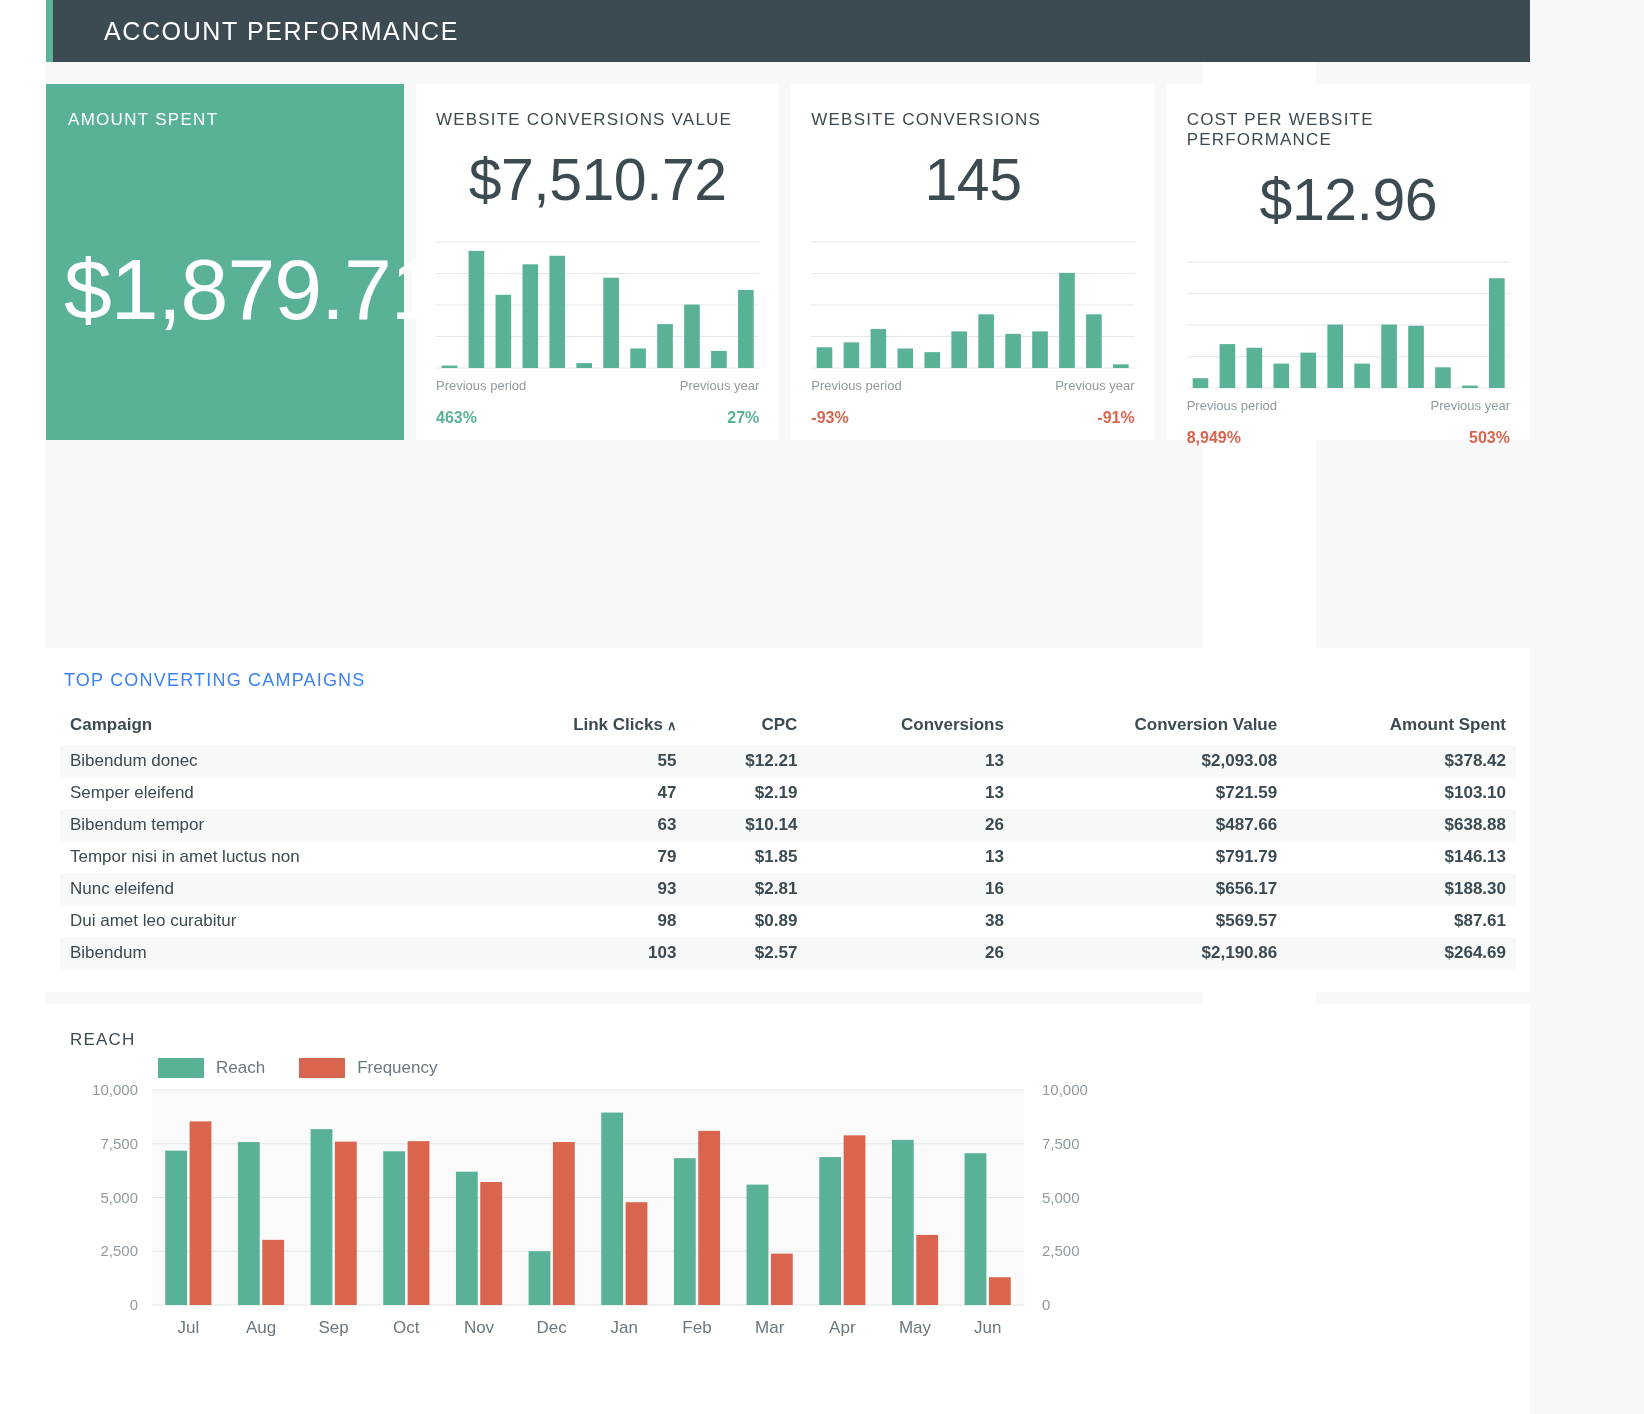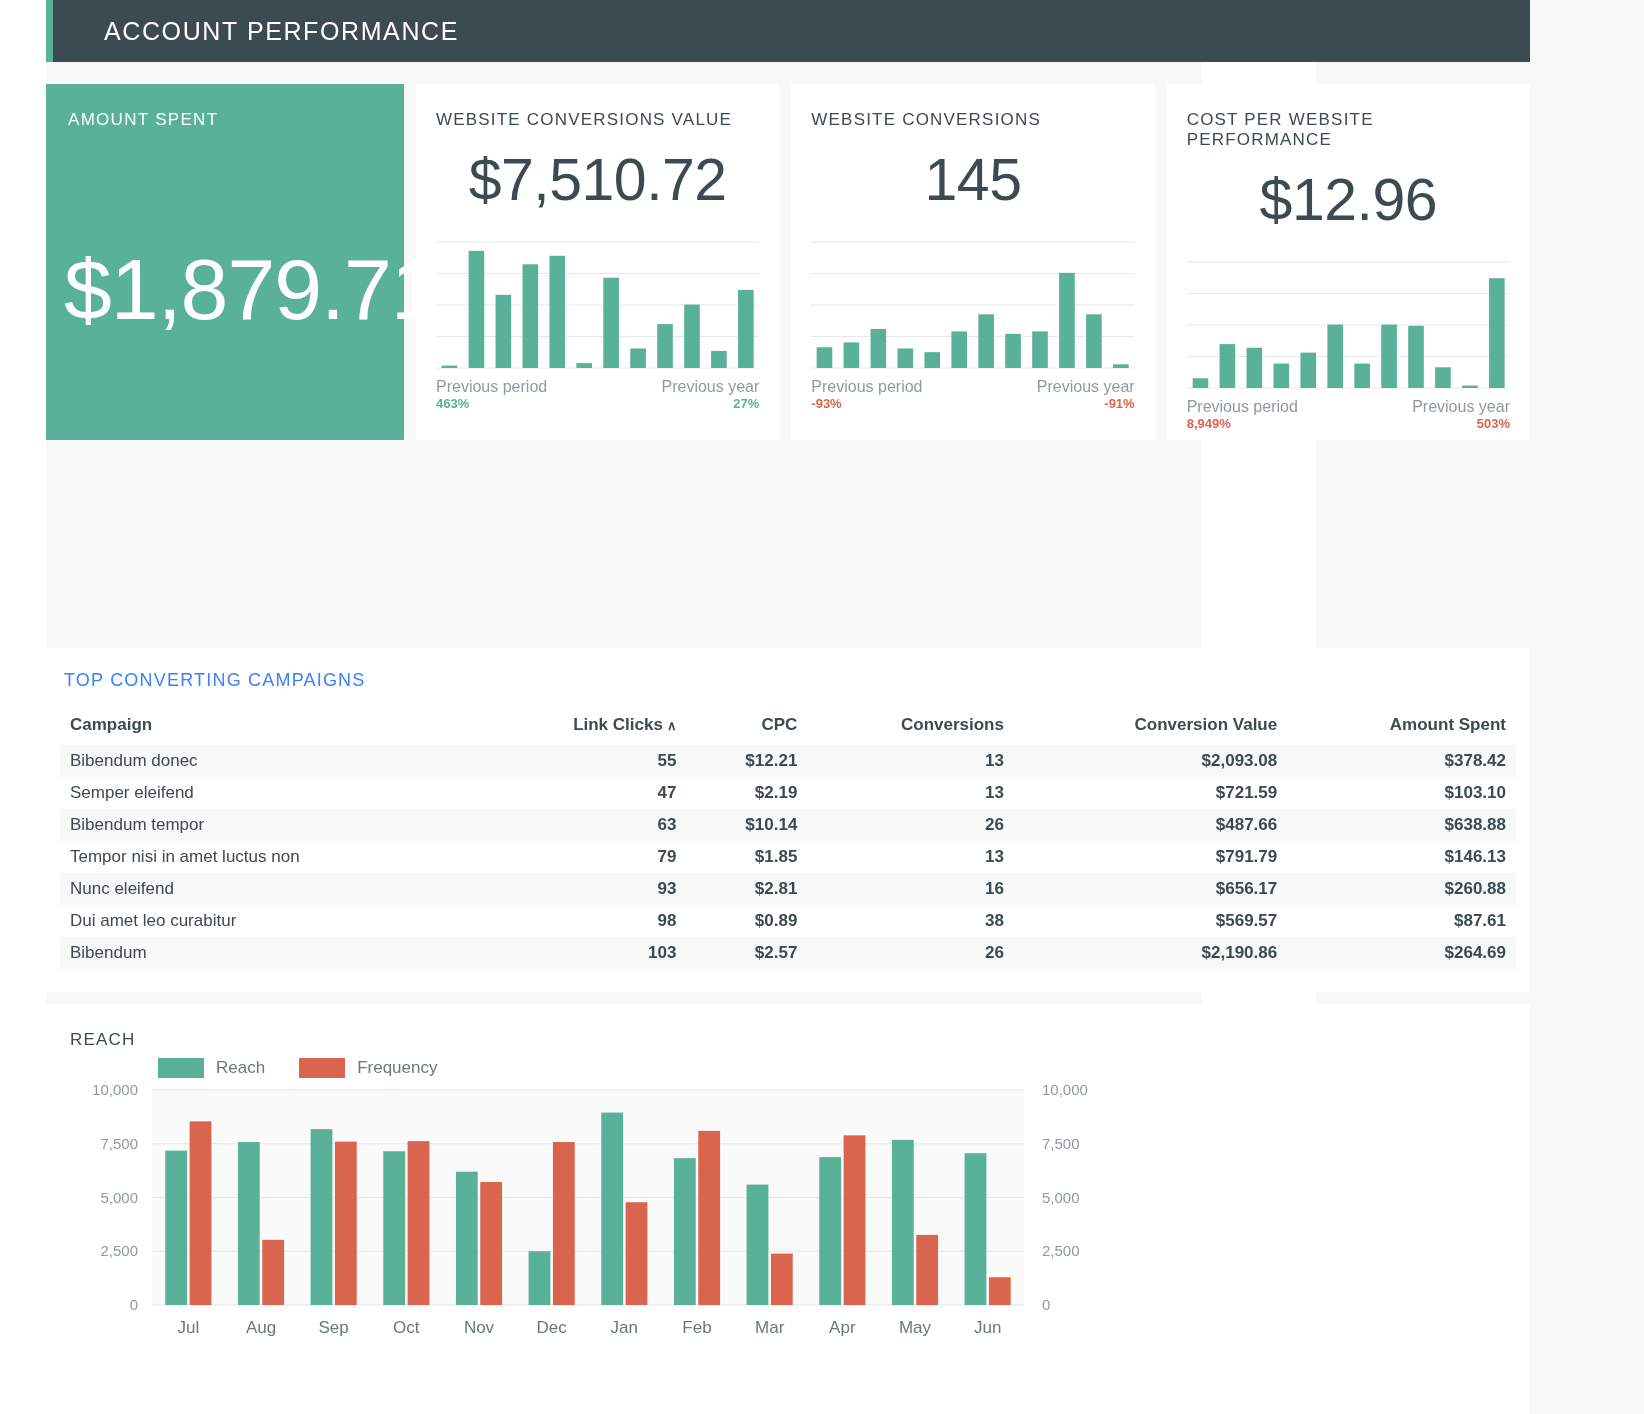--- a/index.html
+++ b/index.html
@@ -57,23 +57,23 @@
   .kpi-card.small { padding: 26px 20px 0 20px; display: flex; flex-direction: column; }
   .kpi-card.small .label { color: #3c4a52; font-size: 17px; letter-spacing: 1.2px; }
   .kpi-card.small .value {
     color: #3c4a52; font-size: 59px; font-weight: 300; text-align: center;
     margin-top: 16px; letter-spacing: -0.5px;
   }
   .spark-wrap { margin-top: 26px; height: 130px; position: relative; }
   .spark { width: 100%; height: 130px; display: block; }
   .cmp-row {
     display: flex; justify-content: space-between; margin-top: 8px;
-    font-size: 16px; color: #8e9aa0;
-  }
-  .cmp-row.vals { margin-top: 0; font-weight: bold; font-size: 13px; }
+    font-size: 13px; color: #8e9aa0;
+  }
+  .cmp-row.vals { margin-top: 16px; font-weight: bold; font-size: 16px; }
   .pos { color: #59b298; }
   .neg { color: #d9654e; }
 
   
   .table-panel {
     position: absolute; left: 46px; top: 648px; width: 1484px; height: 344px;
     background: #ffffff; padding: 22px 14px 0 14px;
   }
   .panel-title { color: #3b82f6; font-size: 18px; letter-spacing: 1.2px; padding-left: 4px; }
   table { width: 100%; border-collapse: collapse; margin-top: 18px; }
@@ -278,21 +278,21 @@
             <td class="num">13</td>
             <td class="num">$791.79</td>
             <td class="num">$146.13</td>
           </tr>
           <tr>
             <td class="left">Nunc eleifend</td>
             <td class="num">93</td>
             <td class="num">$2.81</td>
             <td class="num">16</td>
             <td class="num">$656.17</td>
-            <td class="num">$260.88</td>
+            <td class="num">$188.30</td>
           </tr>
           <tr>
             <td class="left">Dui amet leo curabitur</td>
             <td class="num">98</td>
             <td class="num">$0.89</td>
             <td class="num">38</td>
             <td class="num">$569.57</td>
             <td class="num">$87.61</td>
           </tr>
           <tr>

